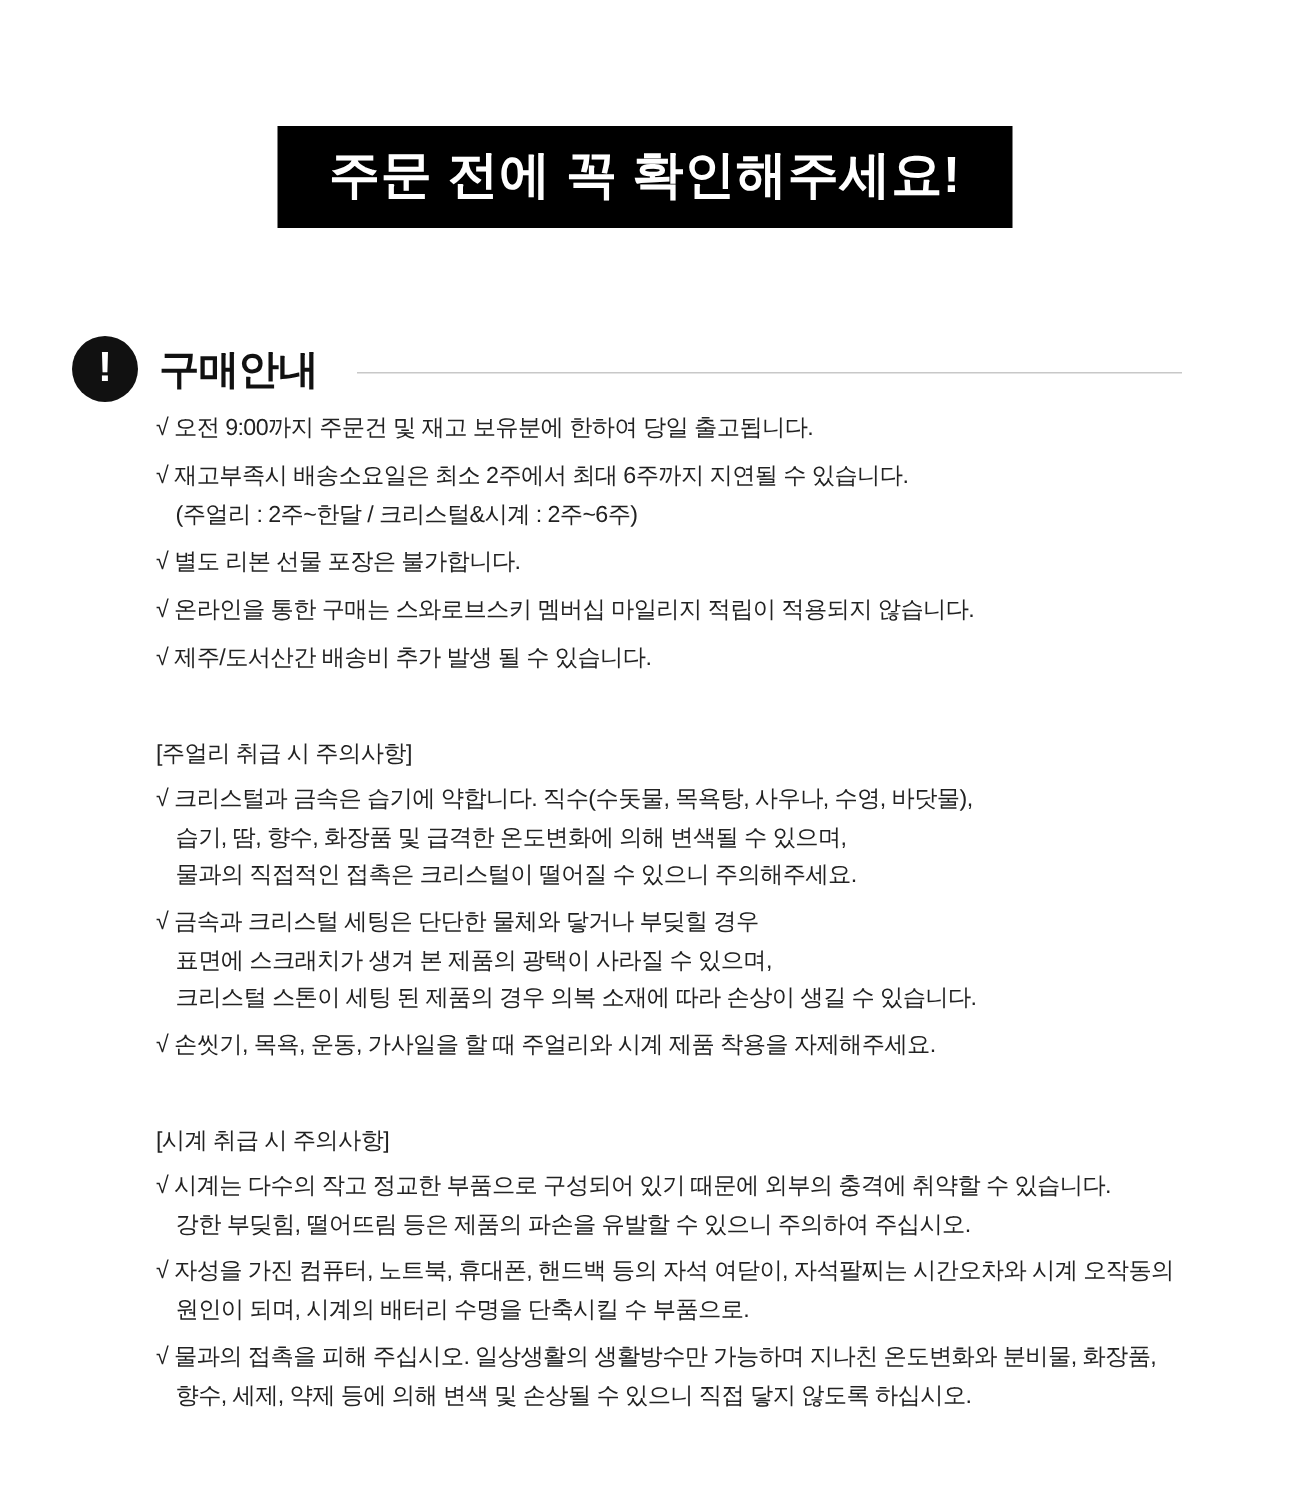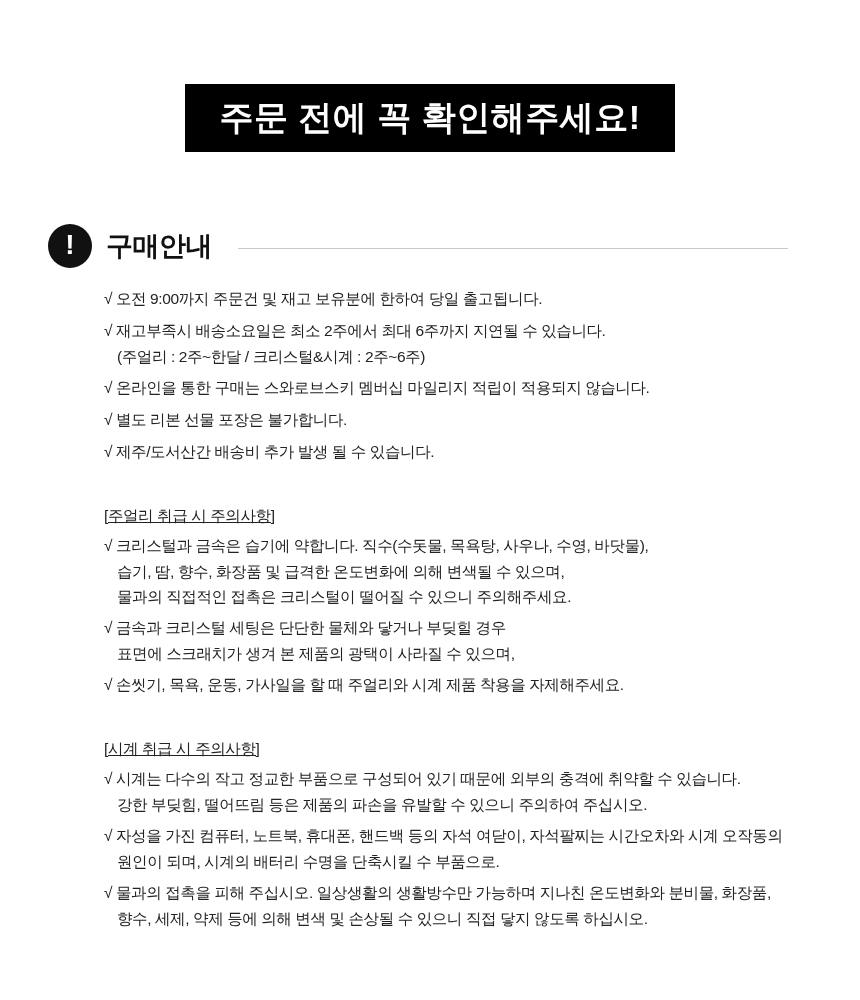--- a/index.html
+++ b/index.html
@@ -82,21 +82,21 @@
   .sec-rule {
     flex: 1 1 auto;
     height: 1px;
     background: #c8c8c8;
     margin-left: 12px;
     margin-top: 4px;
   }
 
   
   .body-list {
-    margin: 20px 0 0 0;
+    margin: 7px 0 0 0;
     padding: 0 0 0 56px;
     list-style: none;
   }
   .body-list li {
     font-size: 15.5px;
     line-height: 1.42;
     color: #222222;
     margin-bottom: 10px;
     letter-spacing: -0.4px;
     white-space: pre-wrap;
@@ -111,21 +111,20 @@
   }
   .spacer-line {
     height: 22px;
   }
 
   .group-label {
     font-size: 15.5px;
     color: #222222;
     margin-bottom: 11px;
     letter-spacing: -0.4px;
-    text-decoration: underline;
   }
 
   #sec-handling { margin-top: 42px; }
   #handling-body { margin-top: 16px; }
 </style>
 </head>
 <body>
 
 <div class="page">
 
@@ -138,34 +137,35 @@
       <div class="sec-icon circle">
         <span>!</span>
       </div>
       <div class="sec-title">구매안내</div>
       <div class="sec-rule"></div>
     </div>
     <ul class="body-list" id="purchase-body">
         <li>√ 오전 9:00까지 주문건 및 재고 보유분에 한하여 당일 출고됩니다.</li>
         <li>√ 재고부족시 배송소요일은 최소 2주에서 최대 6주까지 지연될 수 있습니다.</li>
         <li class="cont">(주얼리 : 2주~한달 / 크리스털&amp;시계 : 2주~6주)</li>
+        <li>√ 별도 리본 선물 포장은 불가합니다.</li>
         <li>√ 온라인을 통한 구매는 스와로브스키 멤버십 마일리지 적립이 적용되지 않습니다.</li>
-        <li>√ 별도 리본 선물 포장은 불가합니다.</li>
         <li>√ 제주/도서산간 배송비 추가 발생 될 수 있습니다.</li>
       </ul>
   </div>
 
   <div class="section" id="sec-handling">
     <ul class="body-list" id="handling-body">
         <li class="plain group-label">[주얼리 취급 시 주의사항]</li>
         <li>√ 크리스털과 금속은 습기에 약합니다. 직수(수돗물, 목욕탕, 사우나, 수영, 바닷물),</li>
         <li class="cont">습기, 땀, 향수, 화장품 및 급격한 온도변화에 의해 변색될 수 있으며,</li>
         <li class="cont">물과의 직접적인 접촉은 크리스털이 떨어질 수 있으니 주의해주세요.</li>
         <li>√ 금속과 크리스털 세팅은 단단한 물체와 닿거나 부딪힐 경우</li>
         <li class="cont">표면에 스크래치가 생겨 본 제품의 광택이 사라질 수 있으며,</li>
+        <li class="cont">크리스털 스톤이 세팅 된 제품의 경우 의복 소재에 따라 손상이 생길 수 있습니다.</li>
         <li>√ 손씻기, 목욕, 운동, 가사일을 할 때 주얼리와 시계 제품 착용을 자제해주세요.</li>
         <li class="spacer-line"></li>
         <li class="plain group-label">[시계 취급 시 주의사항]</li>
         <li>√ 시계는 다수의 작고 정교한 부품으로 구성되어 있기 때문에 외부의 충격에 취약할 수 있습니다.</li>
         <li class="cont">강한 부딪힘, 떨어뜨림 등은 제품의 파손을 유발할 수 있으니 주의하여 주십시오.</li>
         <li>√ 자성을 가진 컴퓨터, 노트북, 휴대폰, 핸드백 등의 자석 여닫이, 자석팔찌는 시간오차와 시계 오작동의</li>
         <li class="cont">원인이 되며, 시계의 배터리 수명을 단축시킬 수 부품으로.</li>
         <li>√ 물과의 접촉을 피해 주십시오. 일상생활의 생활방수만 가능하며 지나친 온도변화와 분비물, 화장품,</li>
         <li class="cont">향수, 세제, 약제 등에 의해 변색 및 손상될 수 있으니 직접 닿지 않도록 하십시오.</li>
       </ul>

